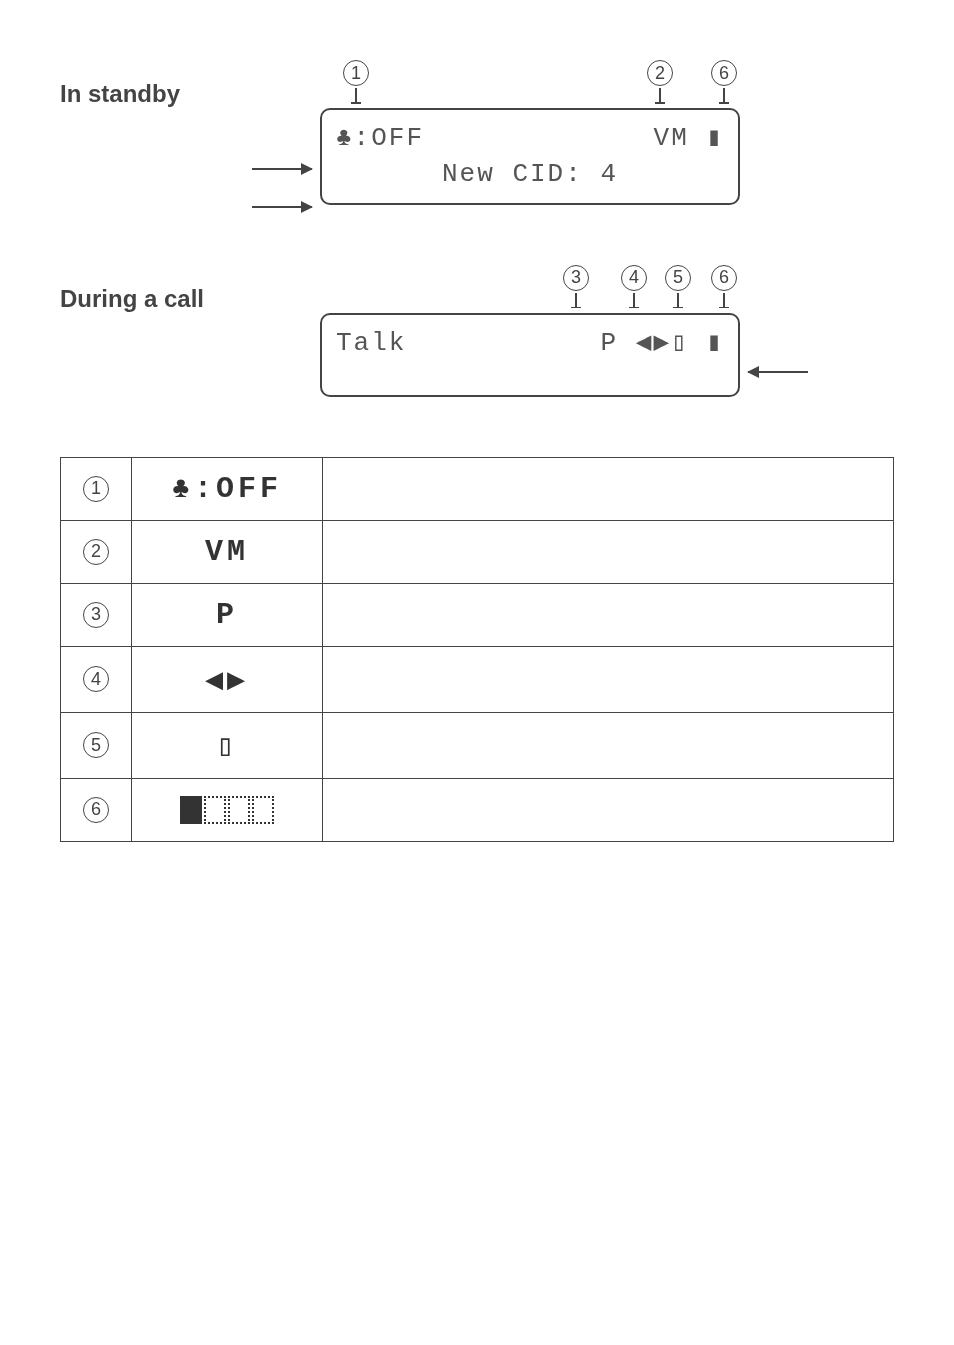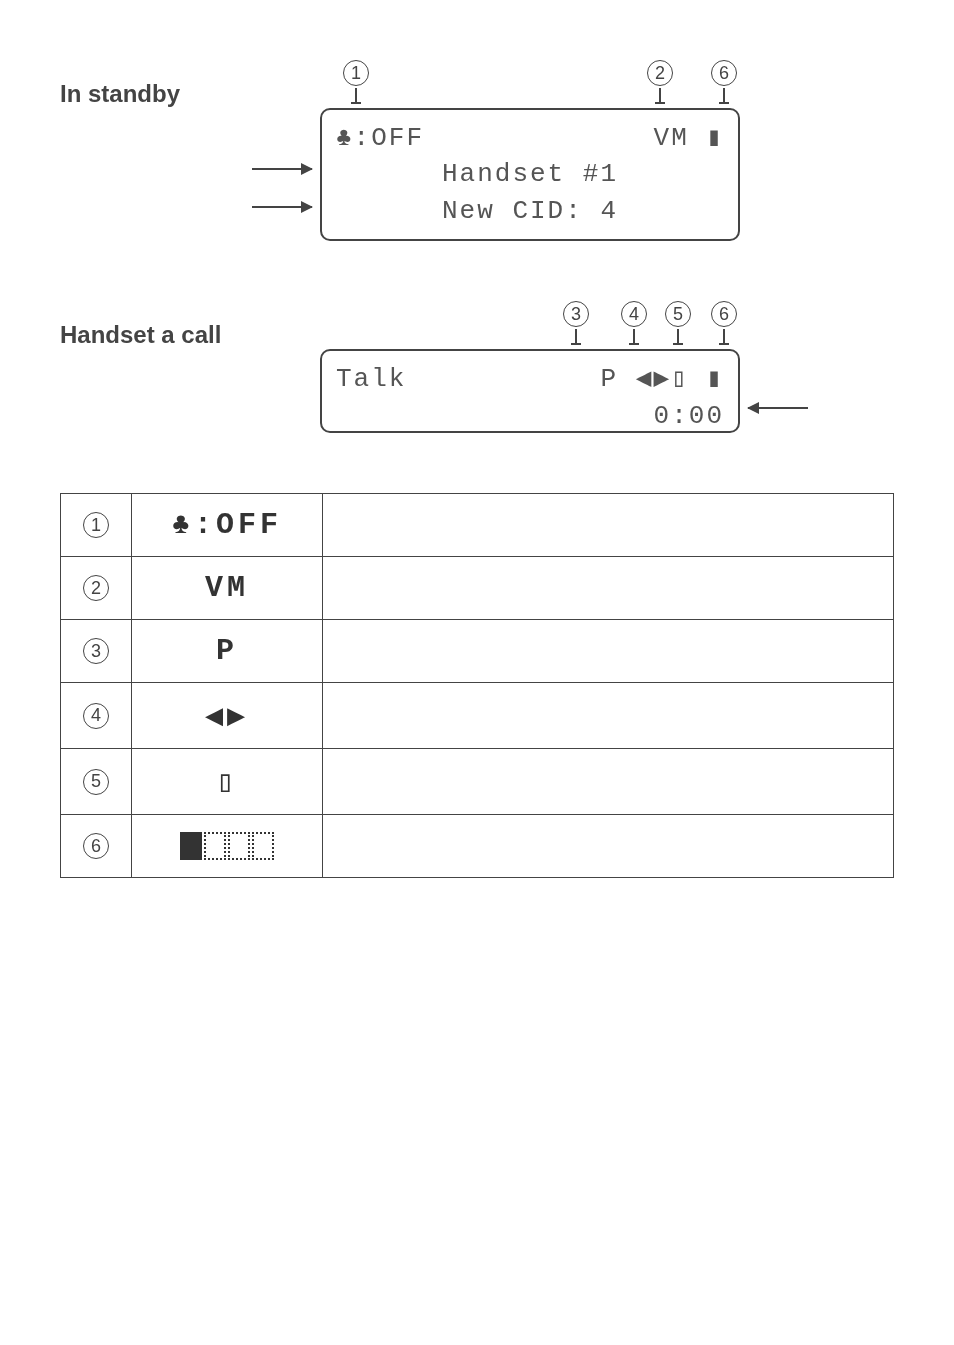--- a/index.html
+++ b/index.html
@@ -152,28 +152,27 @@
       </div>
       <div class="callout" style="left:404px">
         <span class="circ">6</span>
         <div class="tick"></div><div class="tick-end"></div>
       </div>
     </div>
     <div class="lcd">
       <div class="arrow-left" style="top:58px"></div>
       <div class="arrow-left" style="top:96px"></div>
       <div class="row"><span>♣:OFF</span><span style="float:right">VM ▮</span></div>
-      <div class="row center">Handset #1</div>
       <div class="row center">New CID: 4</div>
     </div>
   </div>
 </div>
 
 <div class="section">
-  <div class="label">Handset a call</div>
+  <div class="label">During a call</div>
   <div class="diagram-wrap">
     <div class="callouts-top">
       <div class="callout" style="left:256px">
         <span class="circ">3</span>
         <div class="tick"></div><div class="tick-end"></div>
       </div>
       <div class="callout" style="left:314px">
         <span class="circ">4</span>
         <div class="tick"></div><div class="tick-end"></div>
       </div>
@@ -182,21 +181,20 @@
         <div class="tick"></div><div class="tick-end"></div>
       </div>
       <div class="callout" style="left:404px">
         <span class="circ">6</span>
         <div class="tick"></div><div class="tick-end"></div>
       </div>
     </div>
     <div class="lcd" style="height:84px">
       <div class="arrow-right" style="top:56px"></div>
       <div class="row"><span>Talk</span><span style="float:right">P ◀▶▯ ▮</span></div>
-      <div class="row" style="text-align:right">0:00</div>
     </div>
   </div>
 </div>
 
 <table class="legend">
   <tbody>
       <tr>
     <td class="num"><span class="circ">1</span></td>
     <td class="sym">♣:OFF</td>
     <td></td>

